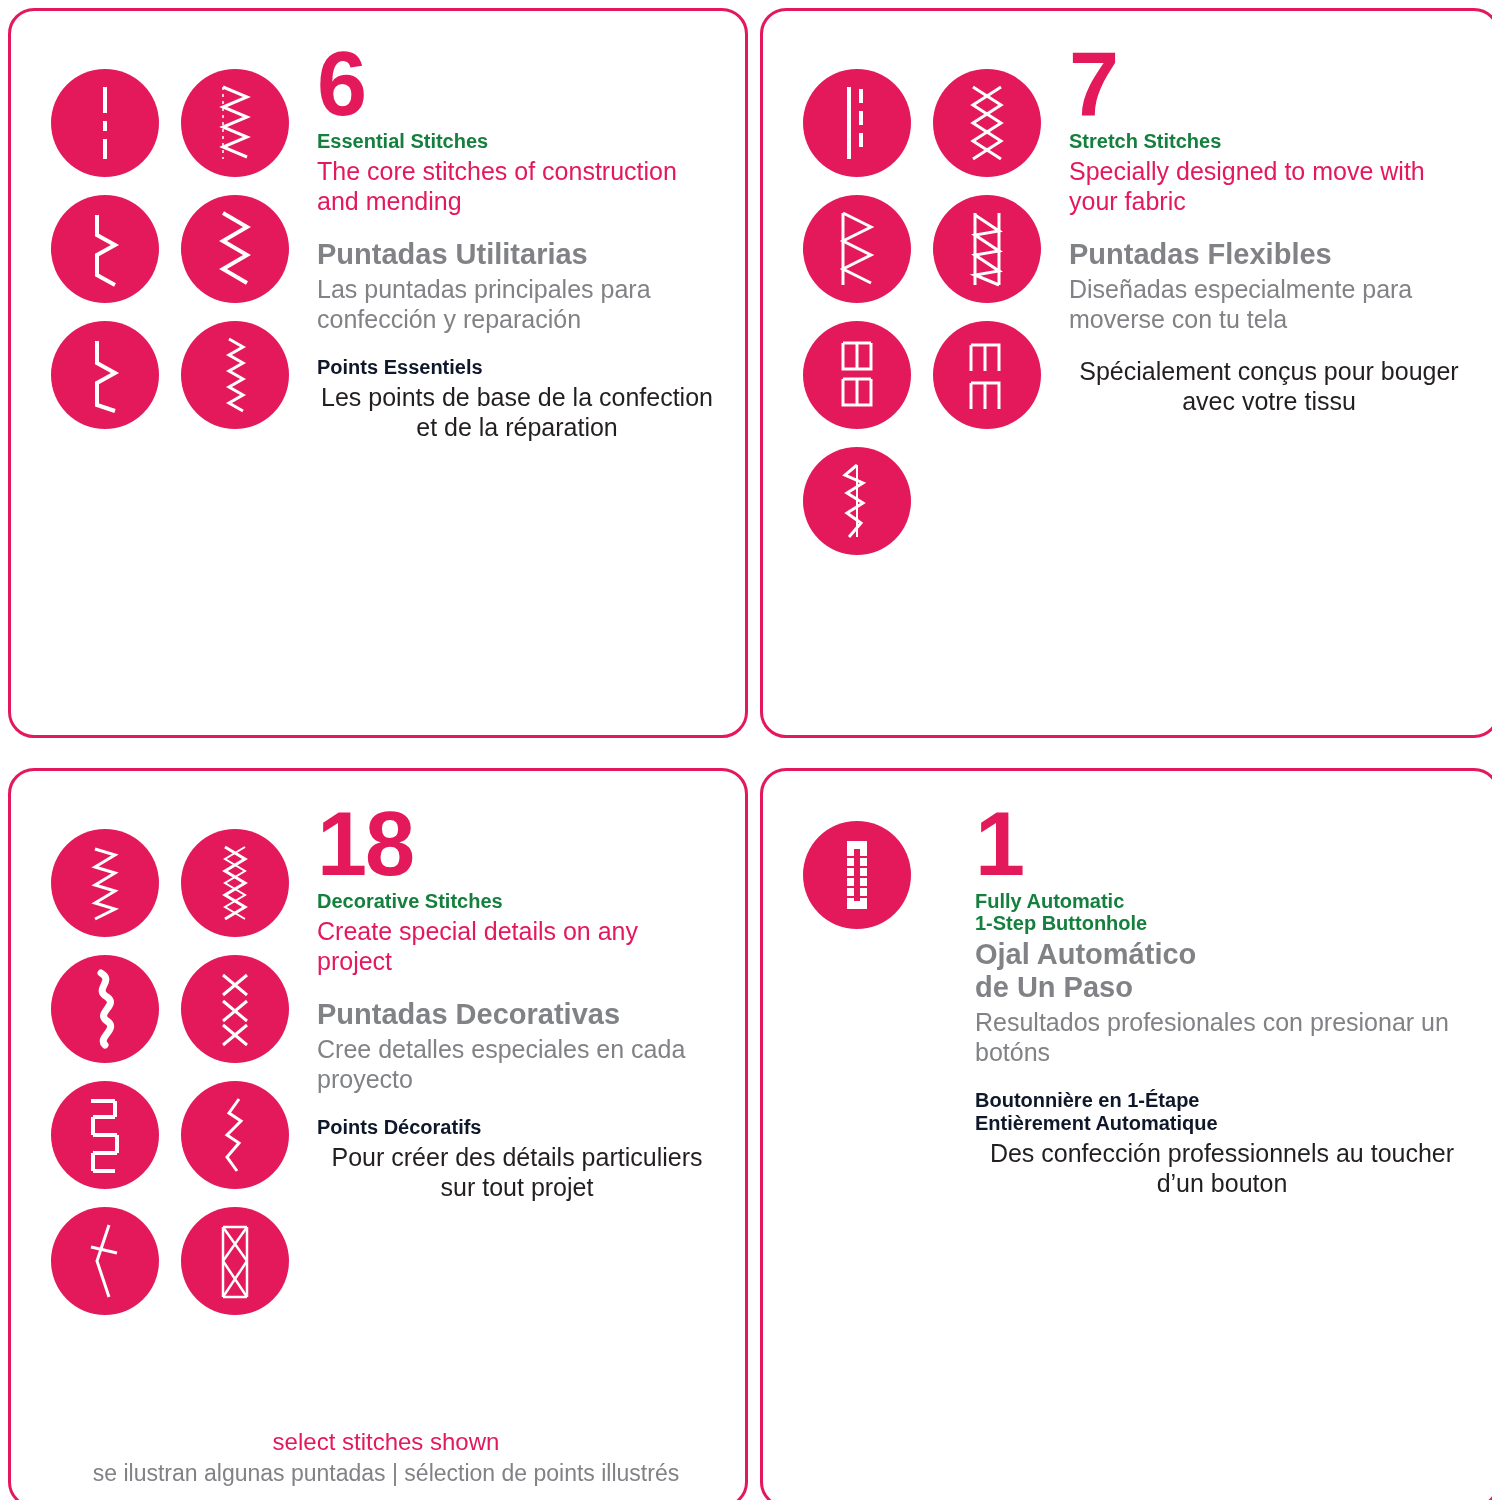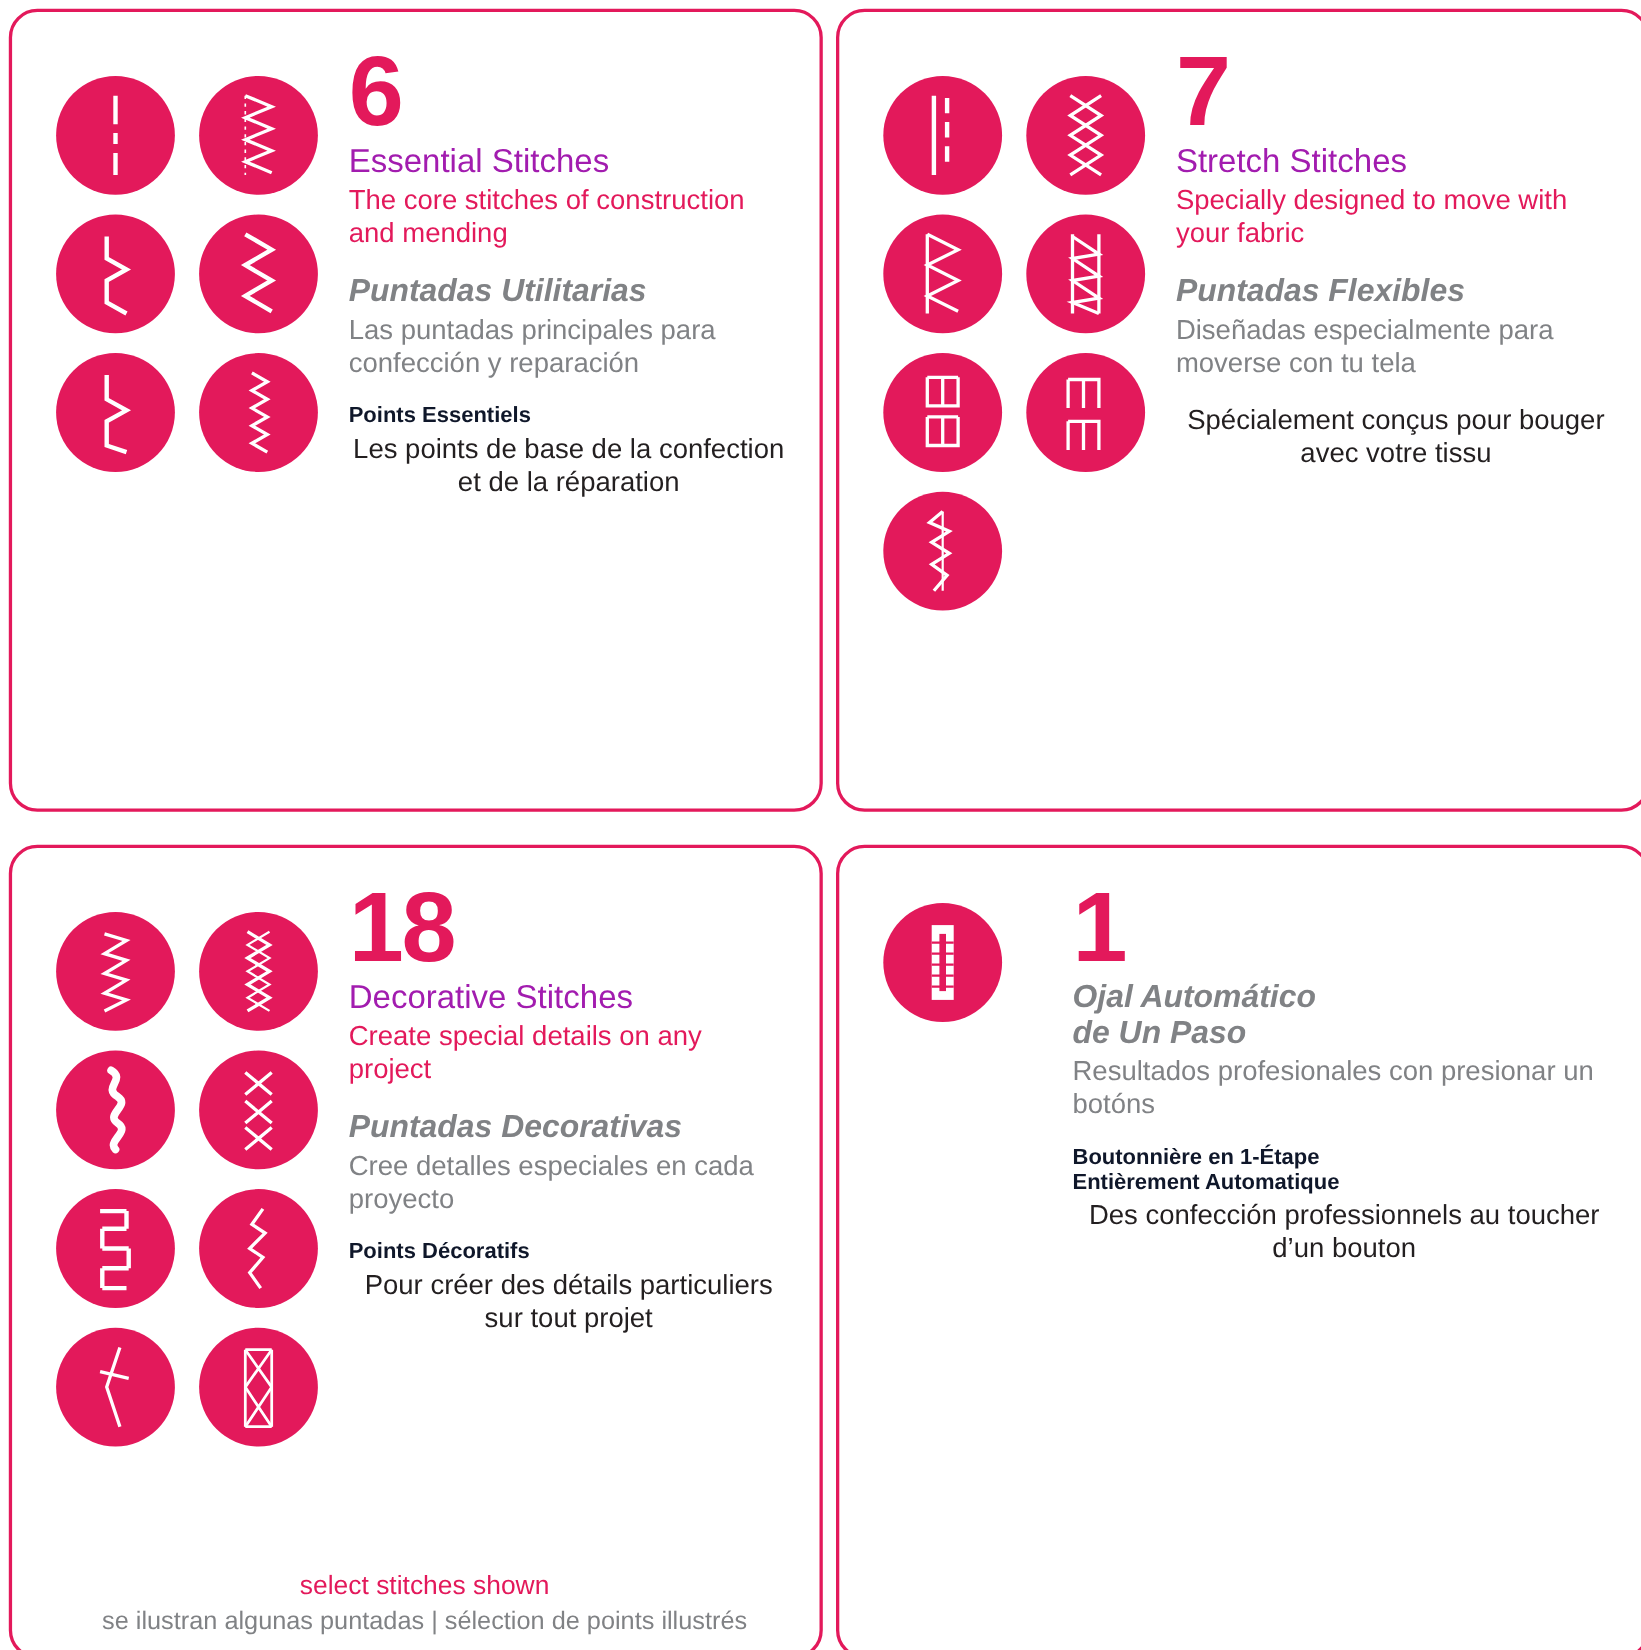--- a/index.html
+++ b/index.html
@@ -64,39 +64,38 @@
   }
   .big-number {
     font-size: 90px;
     line-height: 0.92;
     font-weight: bold;
     color: #e3195b;
     letter-spacing: -2px;
     margin: 0 0 4px 0;
   }
   .headline {
-    font-size: 30px;
-    font-weight: normal;
-    color: #a21caf;
+    font-size: 20px;
+    font-weight: bold;
+    color: #15803d;
     line-height: 1.1;
     margin: 0 0 4px 0;
   }
   .sub-en {
     font-size: 25px;
     color: #e3195b;
     line-height: 1.2;
     margin: 0 0 22px 0;
   }
   .head-es {
     font-size: 29px;
     font-weight: bold;
     color: #808285;
     line-height: 1.15;
     margin: 0 0 3px 0;
-    font-style: italic;
   }
   .sub-es {
     font-size: 25px;
     color: #808285;
     line-height: 1.2;
     margin: 0 0 22px 0;
   }
   .head-fr {
     font-size: 20px;
     font-weight: bold;
@@ -339,20 +338,22 @@
               <rect x="20" y="6" width="20" height="68" fill="#fff"></rect>
               <rect x="27" y="14" width="6" height="52" fill="#e3195b"></rect>
               <g stroke="#e3195b" stroke-width="2">
                 <path d="M20 22 L40 22 M20 32 L40 32 M20 42 L40 42 M20 52 L40 52 M20 62 L40 62"></path>
               </g>
             </svg>
         </div>
       </div>
       <div class="text-col">
         <div class="big-number">1</div>
+        <div class="headline" style="white-space: pre-line;">Fully Automatic
+1-Step Buttonhole</div>
         <div class="head-es" style="white-space: pre-line;">Ojal Automático
 de Un Paso</div>
         <div class="sub-es">Resultados profesionales con presionar un botóns</div>
         <div class="head-fr" style="white-space: pre-line;">Boutonnière en 1-Étape
 Entièrement Automatique</div>
         <div class="sub-fr">Des confección professionnels au toucher d’un bouton</div>
       </div>
     </div>
   </div>
 

